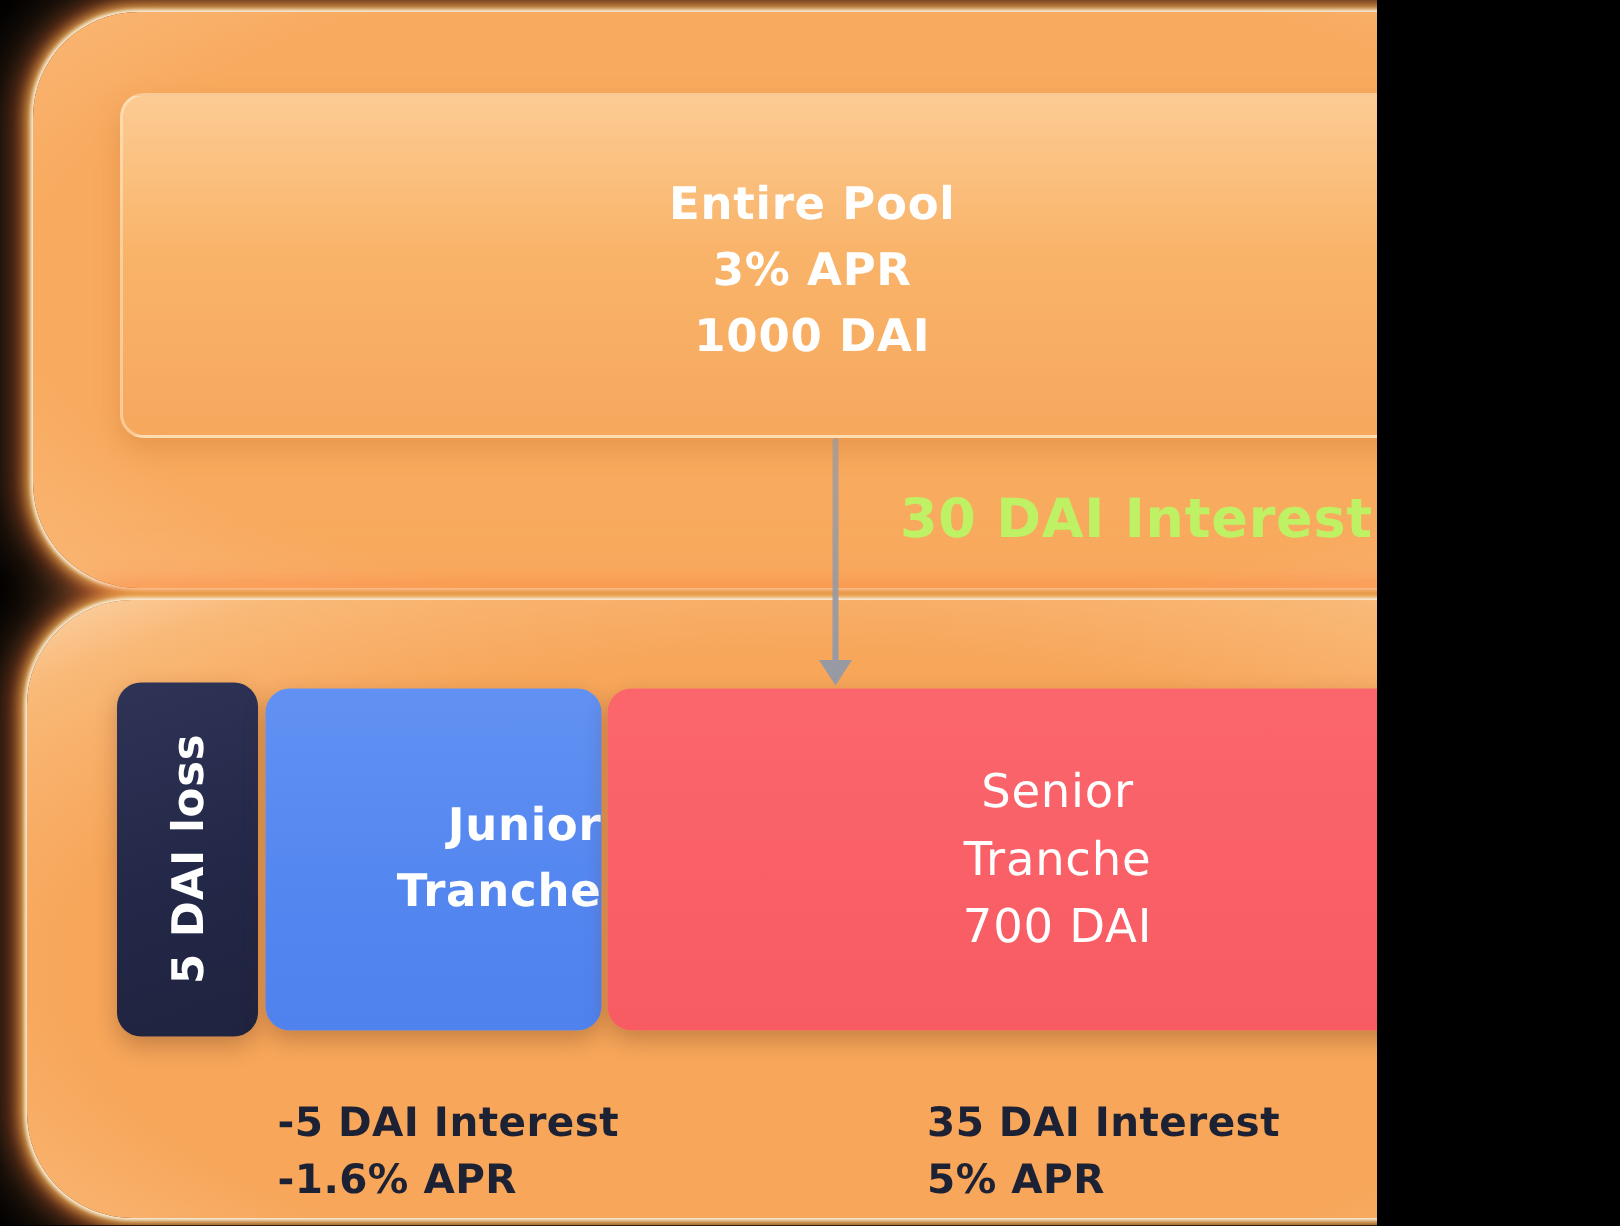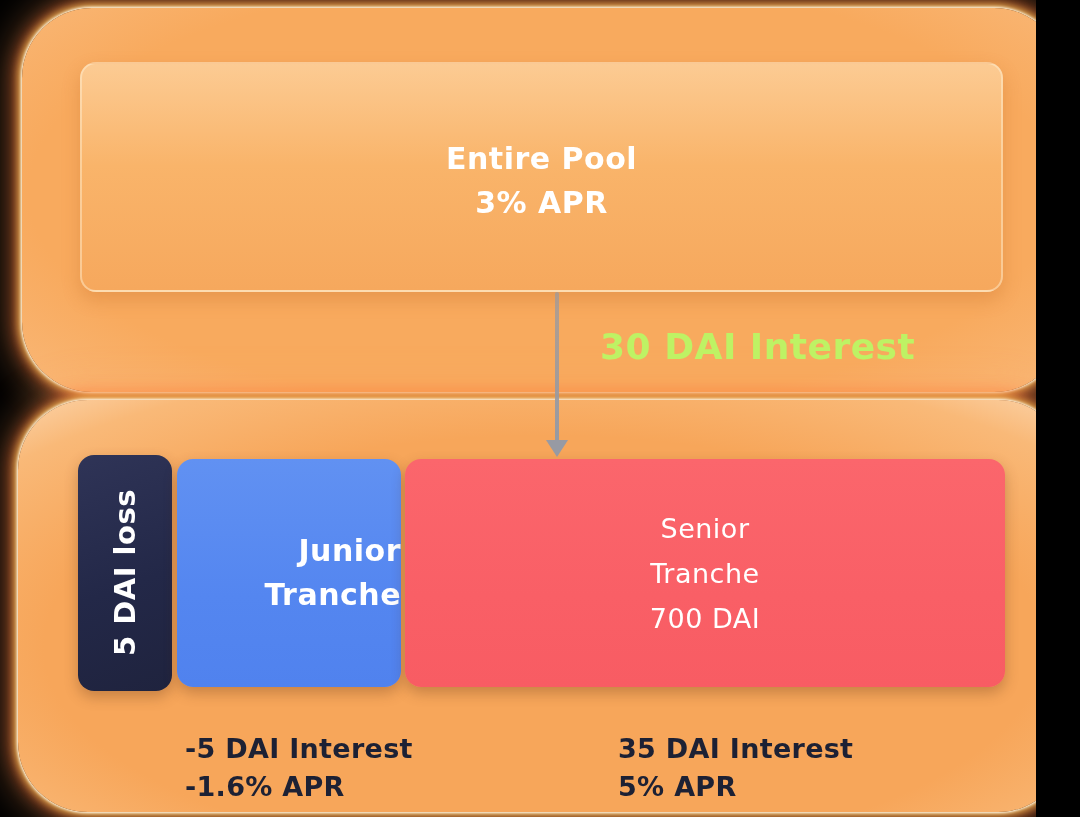--- a/index.html
+++ b/index.html
@@ -1,17 +1,17 @@
 <!DOCTYPE html>
 <html><head>
 <meta charset="utf-8">
 <style>
   html,body{margin:0;padding:0;background:#000;}
   .canvas{
-    position:relative;width:1036px;height:817px;background:#000;overflow:hidden;
+    position:relative;width:918px;height:817px;background:#000;overflow:hidden;
     font-family:"DejaVu Sans","Liberation Sans",sans-serif;
   }
   
   .blob{
     position:absolute;border-radius:70px;
     box-shadow:
       0 0 3px 1px rgba(255,255,255,.95),
       0 0 9px 3px rgba(255,214,96,.85),
       0 0 16px 7px rgba(255,94,44,.55),
       0 0 34px 18px rgba(255,166,96,.3);
@@ -72,35 +72,36 @@
     box-shadow:0 6px 14px rgba(90,45,20,.3);
     display:flex;flex-direction:column;align-items:flex-end;justify-content:center;
   }
   .junior-box .line{color:#fff;font-size:30px;font-weight:bold;line-height:44px;letter-spacing:.5px;}
   .senior-box{
     position:absolute;left:387px;top:59px;width:600px;height:228px;border-radius:16px;
     background:linear-gradient(180deg,#fb666c 0%,#f95f66 60%,#f85c63 100%);
     box-shadow:0 6px 14px rgba(90,45,20,.3);
     display:flex;flex-direction:column;align-items:center;justify-content:center;
   }
-  .senior-box .line{color:#fff;font-size:27px;font-weight:400;line-height:45px;letter-spacing:.5px;}
+  .senior-box .line{color:#fff;font-size:31px;font-weight:400;line-height:45px;letter-spacing:.5px;}
   
   .stats{position:absolute;color:#1d2134;font-size:27px;font-weight:bold;line-height:38px;letter-spacing:.3px;margin-top:18px;}
   .stats-junior{left:167px;top:312px;}
   .stats-senior{left:600px;top:312px;}
 </style>
 </head>
 <body>
 
 <div class="canvas">
 
   <div class="blob blob-top">
     <div class="pool-box">
       <div class="line">Entire Pool</div>
       <div class="line">3% APR</div>
+      <div class="line">1000 DAI</div>
     </div>
   </div>
 
   <div class="flow-arrow">
     <div class="stem"></div>
     <div class="head"></div>
   </div>
   <div class="flow-label">30 DAI Interest</div>
 
   <div class="blob blob-bottom">

